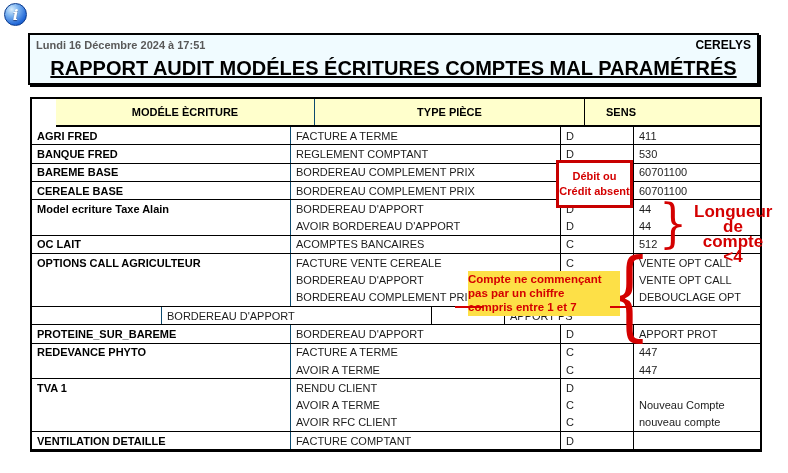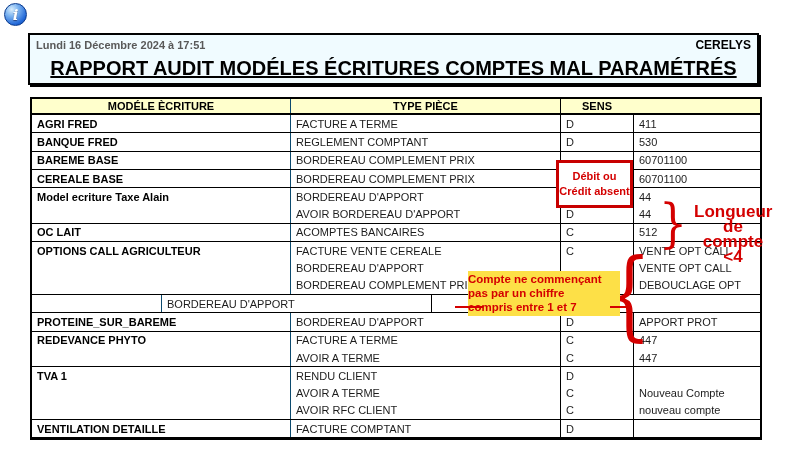--- a/index.html
+++ b/index.html
@@ -51,23 +51,24 @@
   }
 
   
   .audit-table{
     position:absolute;left:30px;top:97px;width:732px;
     border:2px solid #000;
     border-bottom-width:3px;
     background:#fff;
   }
   .thead{
-    display:flex;height:16px;
+    display:flex;height:28px;
     background:#ffffcc;
     border-bottom:2px solid #000;
+    margin-left:24px;
   }
   .th{
     display:flex;align-items:center;justify-content:center;
     font-size:11px;font-weight:bold;color:#000;
     height:100%;
   }
   .group{border-top:1px solid #000;}
   .group:first-child{border-top:0;}
   .row{display:flex;height:17.3px;justify-content:center;}
   .cell{

